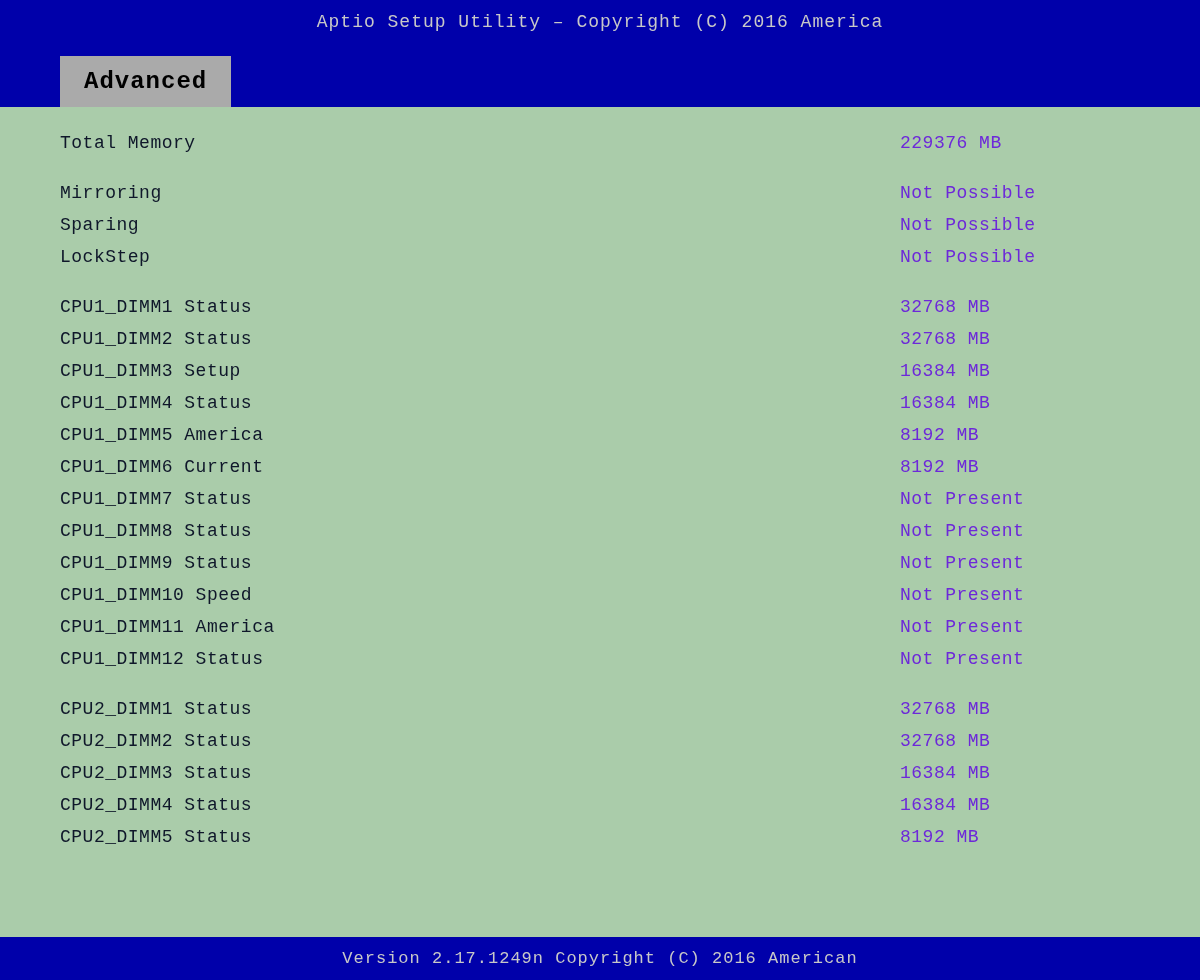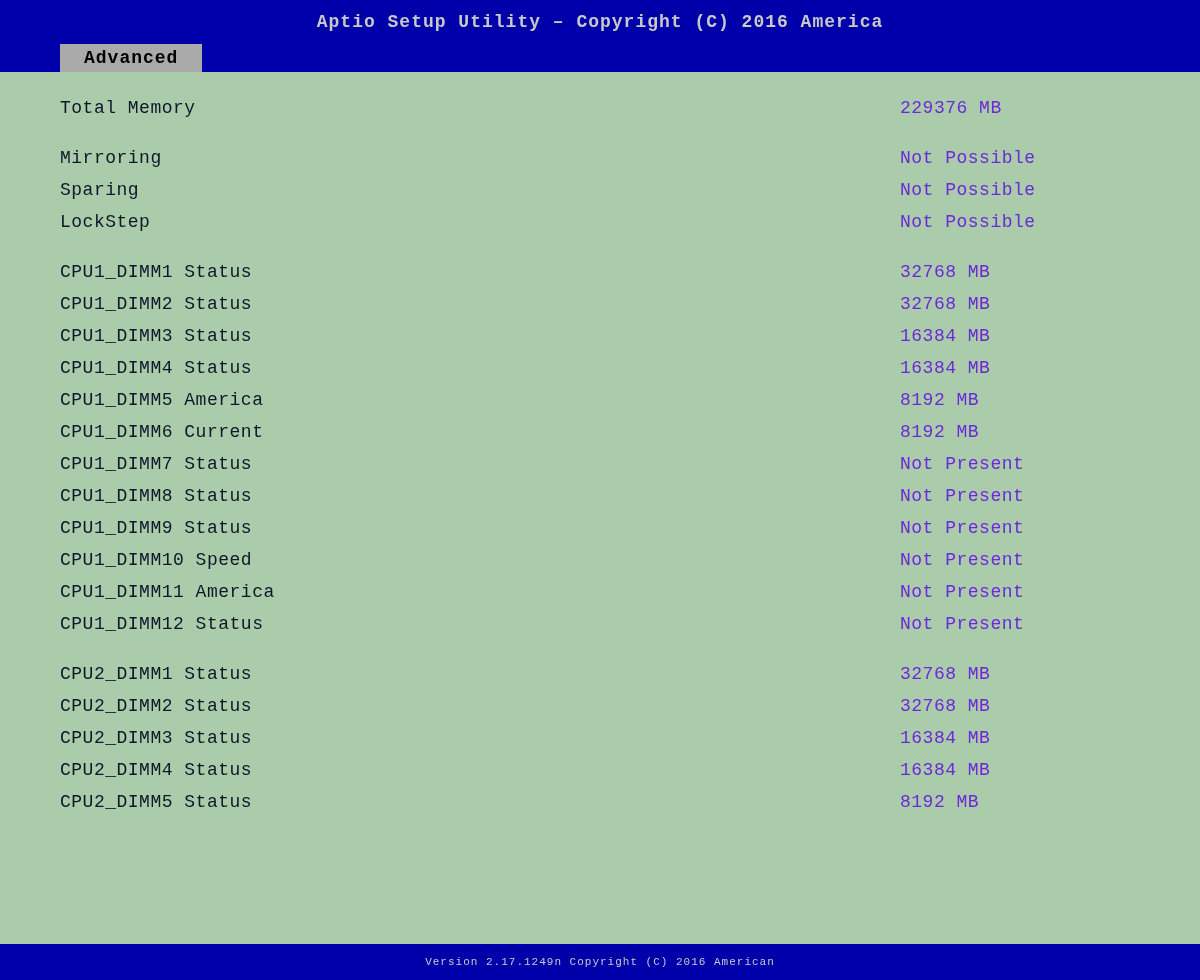--- a/index.html
+++ b/index.html
@@ -26,38 +26,38 @@
     }
 
     .title-bar {
       background: #0000aa;
       color: #c8c8c8;
       font-size: 18px;
       padding: 12px 0;
       text-align: center;
       letter-spacing: 1px;
       flex-shrink: 0;
-      font-weight: bold;
     }
 
     .tab-bar {
       background: #0000aa;
       display: flex;
       padding: 0 60px;
       flex-shrink: 0;
     }
 
     .tab-active {
       background: #aaaaaa;
       color: #000000;
-      padding: 4px 24px;
-      font-size: 18px;
+      padding: 12px 24px;
+      font-size: 24px;
       font-weight: bold;
       font-family: 'Courier New', Courier, monospace;
       letter-spacing: 1px;
+      margin-top: 12px;
     }
 
     .main-content {
       background: #aaccaa;
       flex: 1;
       padding: 20px 40px;
       overflow: hidden;
     }
 
     .info-row {
@@ -79,21 +79,21 @@
       min-width: 200px;
     }
 
     .section-gap {
       height: 18px;
     }
 
     .footer-bar {
       background: #0000aa;
       color: #c8c8c8;
-      font-size: 11px;
+      font-size: 17px;
       padding: 12px 0;
       text-align: center;
       letter-spacing: 1px;
       flex-shrink: 0;
     }
   </style>
 </head>
 <body>
 
 <div class="bios-screen">
@@ -129,21 +129,21 @@
       <div class="section-gap"></div>
       <div class="info-row">
         <span class="info-label">CPU1_DIMM1 Status</span>
         <span class="info-value">32768 MB</span>
       </div>
       <div class="info-row">
         <span class="info-label">CPU1_DIMM2 Status</span>
         <span class="info-value">32768 MB</span>
       </div>
       <div class="info-row">
-        <span class="info-label">CPU1_DIMM3 Status</span>
+        <span class="info-label">CPU1_DIMM3 Setup</span>
         <span class="info-value">16384 MB</span>
       </div>
       <div class="info-row">
         <span class="info-label">CPU1_DIMM4 Status</span>
         <span class="info-value">16384 MB</span>
       </div>
       <div class="info-row">
         <span class="info-label">CPU1_DIMM5 America</span>
         <span class="info-value">8192 MB</span>
       </div>

